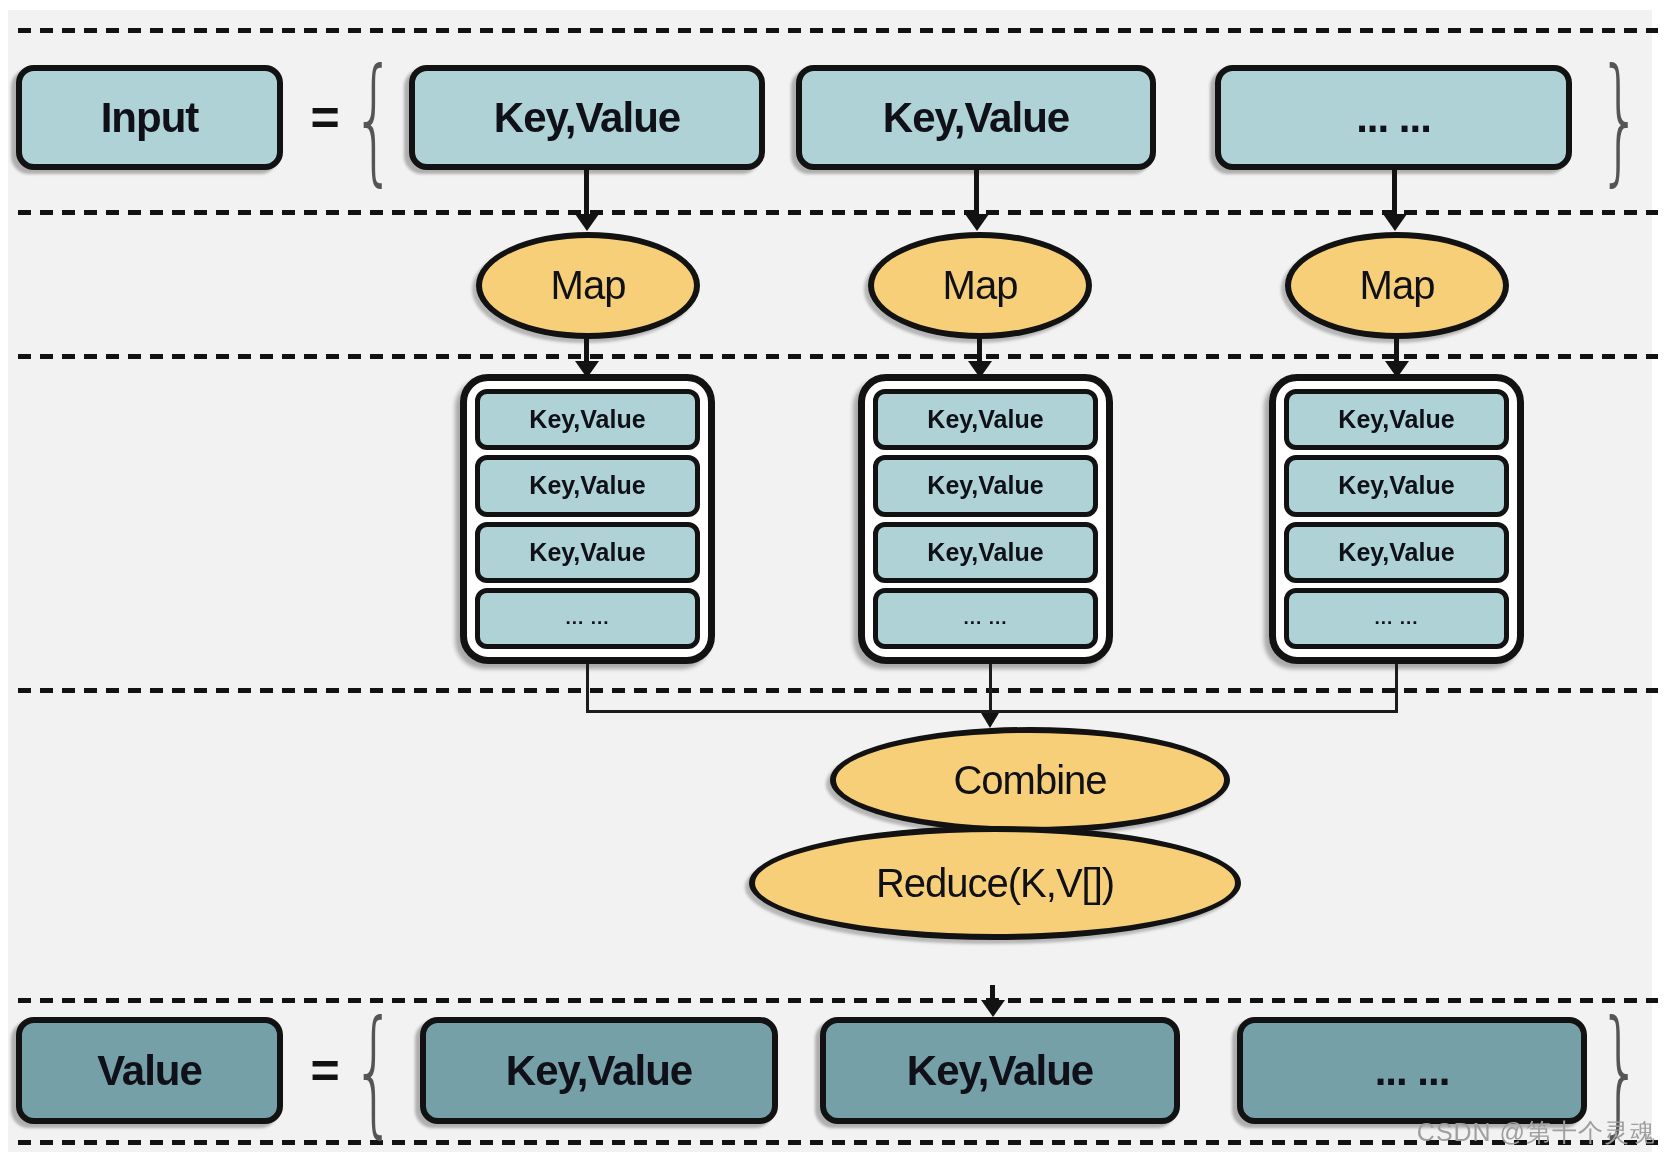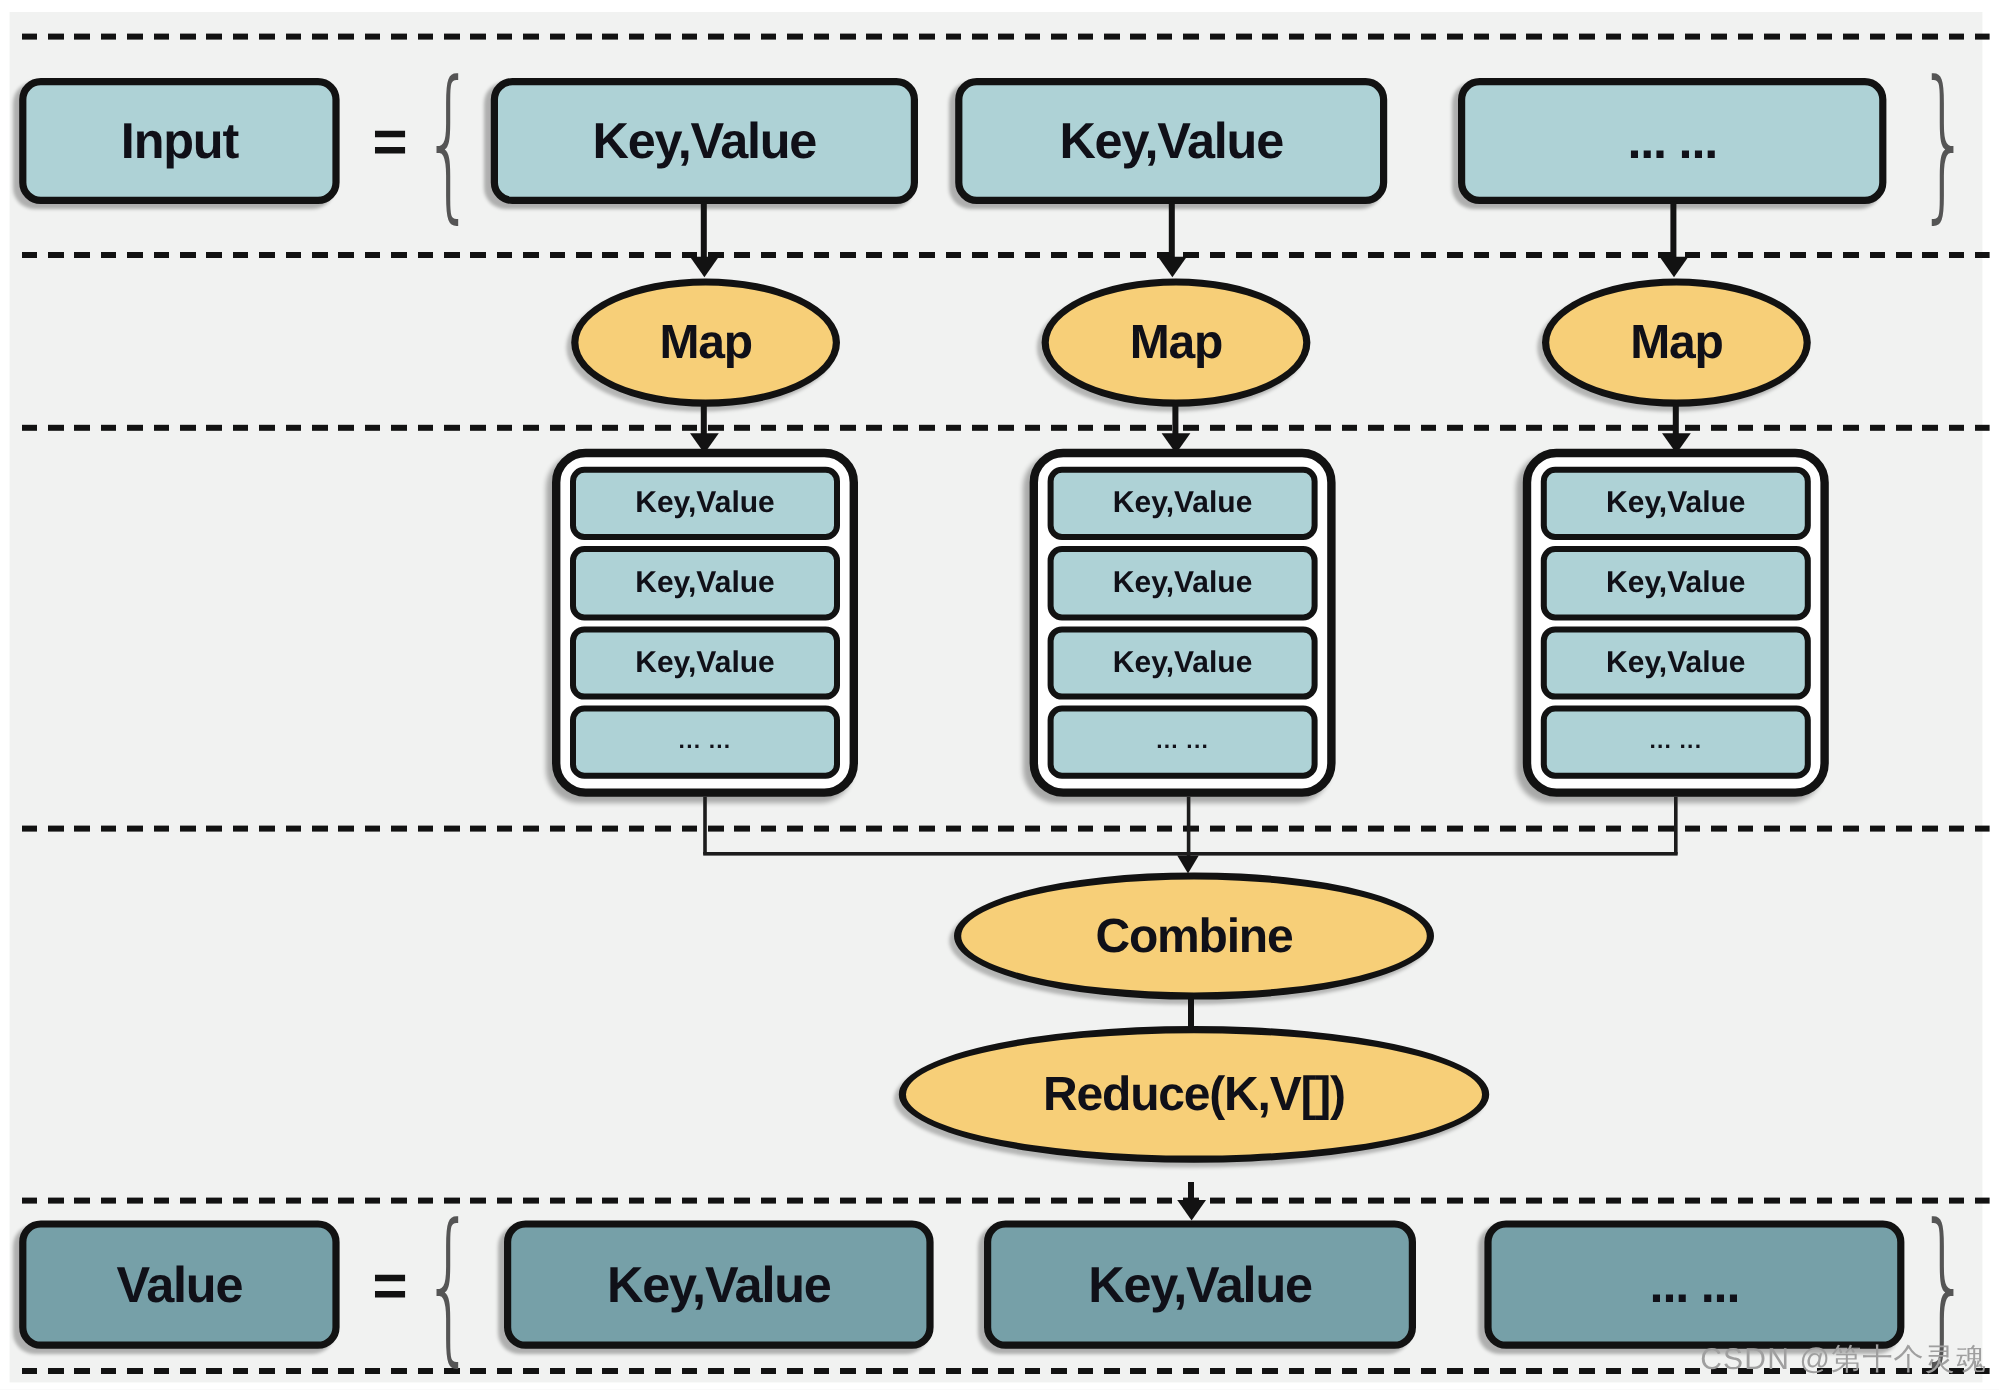--- a/index.html
+++ b/index.html
@@ -39,21 +39,21 @@
   }
   .brace{
     position:absolute;display:flex;align-items:center;justify-content:center;
     font-family:"DejaVu Sans", sans-serif;
     font-size:138px;font-weight:300;color:#555;
     transform:scaleX(0.5);
   }
   .ellipse{
     position:absolute;display:flex;align-items:center;justify-content:center;
     background:var(--yellow);border:6px solid var(--line);border-radius:50%;
-    font-weight:bold;font-size:40px;color:var(--text);
+    font-weight:normal;font-size:40px;color:var(--text);
     box-shadow:-4px 4px 3px rgba(0,0,0,0.25);
     letter-spacing:-1px;white-space:nowrap;
   }
   .stack{
     position:absolute;width:255px;height:290px;
     background:#ffffff;border:7px solid var(--line);border-radius:28px;
     padding:8px;display:flex;flex-direction:column;gap:5px;
     box-shadow:-5px 5px 4px rgba(0,0,0,0.3);
   }
   .stack-row{
@@ -133,25 +133,25 @@
     <div class="stack-row">Key,Value</div>
     <div class="stack-row dots">... ...</div>
   </div>
 
   <div class="cline" style="left:586px;top:664px;width:3px;height:48px"></div>
   <div class="cline" style="left:989px;top:664px;width:3px;height:50px"></div>
   <div class="cline" style="left:1395px;top:664px;width:3px;height:48px"></div>
   <div class="cline" style="left:586px;top:710px;width:812px;height:3px"></div>
   <div class="carrowhead" style="left:981px;top:713px"></div>
 
-  <div class="ellipse" style="left:795px;top:727px;width:400px;height:106px">Combine</div>
+  <div class="ellipse" style="left:830px;top:727px;width:400px;height:106px">Combine</div>
 
   <div class="arrow" style="left:990px;top:831px;height:27px"></div>
 
-  <div class="ellipse" style="left:749px;top:855px;width:492px;height:114px">Reduce(K,V[])</div>
+  <div class="ellipse" style="left:749px;top:826px;width:492px;height:114px">Reduce(K,V[])</div>
 
   <div class="arrow" style="left:990px;top:985px;height:16px"></div>
 
   <div class="box teal" style="left:16px;top:1017px;width:267px;height:107px">Value</div>
   <div class="eq" style="left:290px;top:1017px;width:70px;height:107px">=</div>
   <div class="brace" style="left:352px;top:1010px;width:44px;height:120px">{</div>
   <div class="box teal" style="left:420px;top:1017px;width:358px;height:107px">Key,Value</div>
   <div class="box teal" style="left:820px;top:1017px;width:360px;height:107px">Key,Value</div>
   <div class="box teal" style="left:1237px;top:1017px;width:350px;height:107px">... ...</div>
   <div class="brace" style="left:1598px;top:1010px;width:44px;height:120px">}</div>

